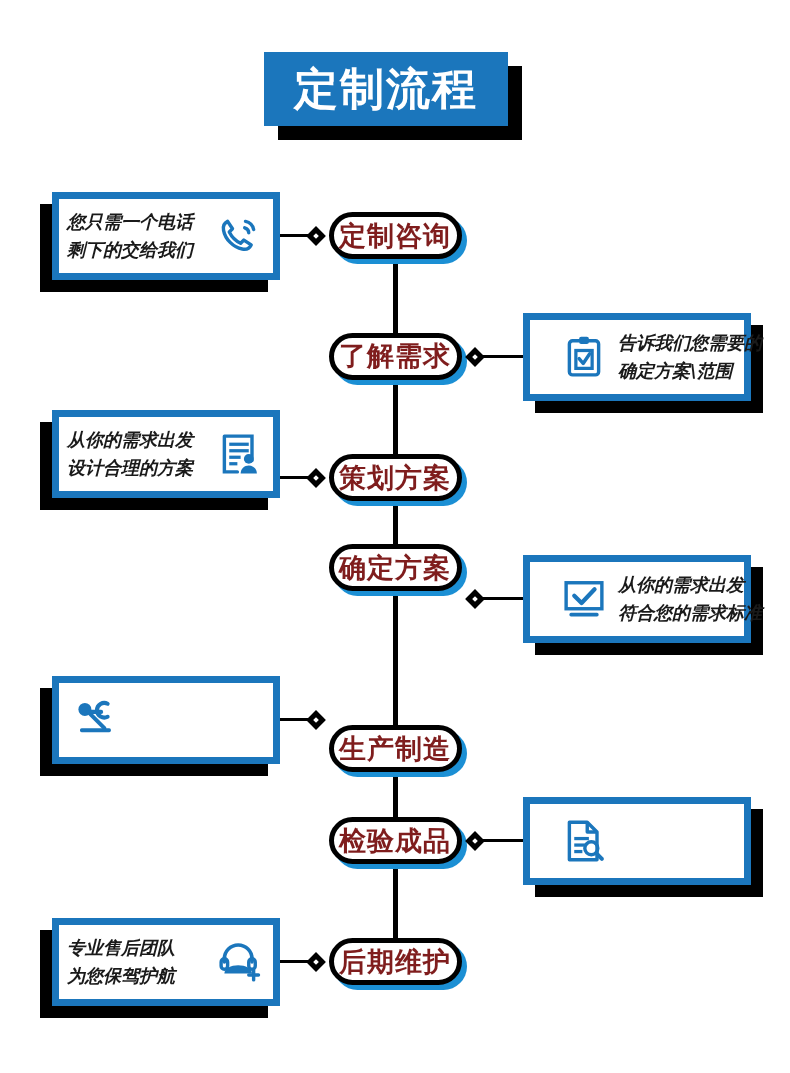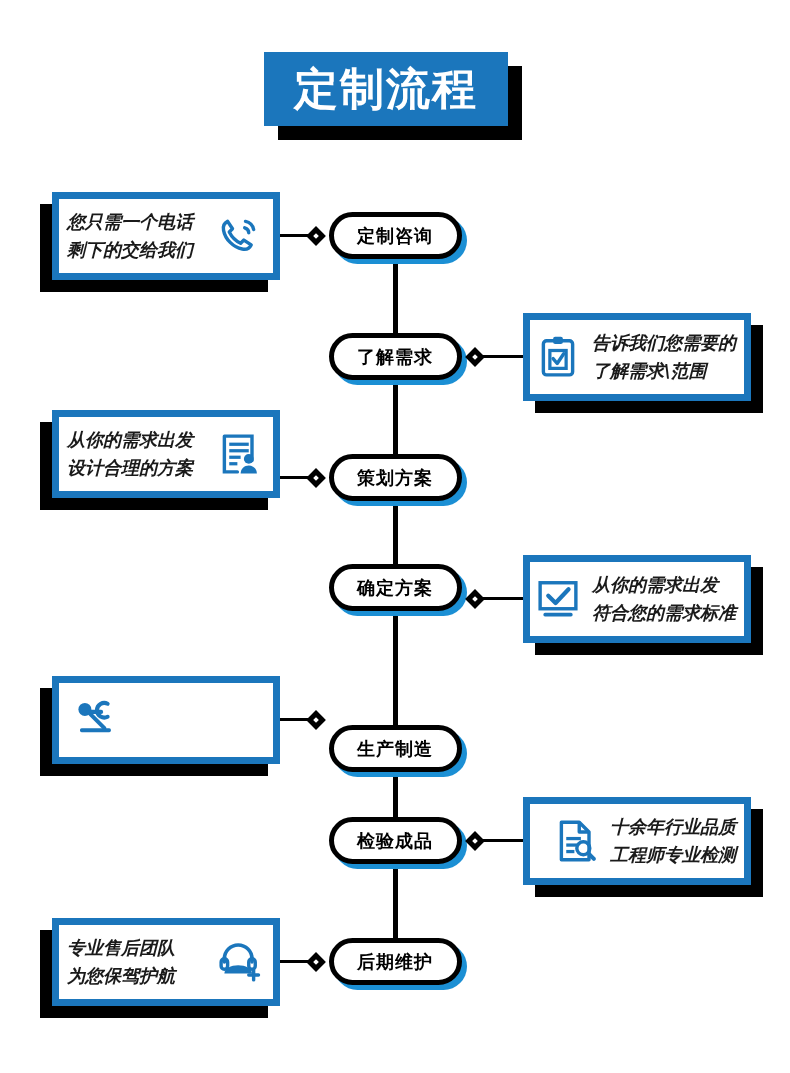--- a/index.html
+++ b/index.html
@@ -88,23 +88,23 @@
     height: 47px;
     box-sizing: border-box;
     background: #ffffff;
     border: 5px solid #000000;
     border-radius: 24px;
     display: flex;
     align-items: center;
     justify-content: center;
   }
   .step-label {
-    font-size: 18px;
+    font-size: 27px;
     font-weight: bold;
-    color: #000000;
+    color: #7f1d1d;
     letter-spacing: 1px;
     line-height: 1;
   }
 
   
   .card {
     position: absolute;
     width: 228px;
     height: 88px;
   }
@@ -123,21 +123,21 @@
     width: 228px;
     height: 88px;
     box-sizing: border-box;
     background: #ffffff;
     border: 7px solid #1b76bc;
     display: flex;
     align-items: center;
     padding: 0 8px;
   }
   .card-box.icon-right { justify-content: space-between; }
-  .card-box.icon-left  { justify-content: flex-end; padding-left: 28px; }
+  .card-box.icon-left  { justify-content: flex-start; padding-left: 28px; }
   .card-text {
     font-size: 18px;
     font-weight: bold;
     color: #1a1a1a;
     line-height: 1.55;
     white-space: nowrap;
     font-style: italic;
   }
   .card-box.icon-left .card-text { margin-left: 8px; }
   .card-icon {
@@ -236,21 +236,21 @@
           <div class="card-icon">
             <svg viewBox="0 0 64 64" width="52" height="52" aria-hidden="true">
       <rect x="14" y="12" width="36" height="42" rx="4" fill="none" stroke="#1b76bc" stroke-width="4.2"></rect>
       <rect x="26" y="7" width="12" height="9" rx="2.5" fill="#1b76bc"></rect>
       <rect x="22" y="24" width="20" height="22" fill="none" stroke="#1b76bc" stroke-width="4"></rect>
       <path d="M26 34l5 6 8-12" fill="none" stroke="#1b76bc" stroke-width="4.2" stroke-linecap="round" stroke-linejoin="round"></path>
     </svg>
           </div>
           <div class="card-text">
             <div>告诉我们您需要的</div>
-            <div>了解需求\范围</div>
+            <div>确定方案\范围</div>
           </div>
         </div>
       </div>
       <div class="connector to-left" style="left: 467.5px; width: 55.5px; top: 349.5px;">
         <span class="bar"></span>
         <span class="diamond"></span>
       </div>
       <div class="step" style="left: 328.5px; top: 454px;">
         <div class="step-shadow"></div>
         <div class="step-box">
@@ -274,21 +274,21 @@
       <circle cx="44" cy="38" r="6" fill="#1b76bc"></circle>
       <path d="M34 56c0-6 4.5-10 10-10s10 4 10 10z" fill="#1b76bc"></path>
     </svg>
           </div>
         </div>
       </div>
       <div class="connector to-right" style="left: 280px; width: 42.5px; top: 470.5px;">
         <span class="bar"></span>
         <span class="diamond"></span>
       </div>
-      <div class="step" style="left: 328.5px; top: 564px;">
+      <div class="step" style="left: 328.5px; top: 544px;">
         <div class="step-shadow"></div>
         <div class="step-box">
           <span class="step-label">确定方案</span>
         </div>
       </div>
       <div class="card" style="left: 523px; top: 554.5px;">
         <div class="card-shadow right"></div>
         <div class="card-box icon-left">
           <div class="card-icon">
             <svg viewBox="0 0 64 64" width="52" height="52" aria-hidden="true">
@@ -344,24 +344,20 @@
             <svg viewBox="0 0 64 64" width="52" height="52" aria-hidden="true">
       <path d="M14 9h22l12 12v34H14z" fill="none" stroke="#1b76bc" stroke-width="4.2" stroke-linejoin="round"></path>
       <path d="M36 9v12h12" fill="none" stroke="#1b76bc" stroke-width="4.2" stroke-linejoin="round"></path>
       <rect x="20" y="27" width="18" height="4" fill="#1b76bc"></rect>
       <rect x="20" y="35" width="14" height="4" fill="#1b76bc"></rect>
       <rect x="20" y="43" width="10" height="4" fill="#1b76bc"></rect>
       <circle cx="41" cy="41" r="8" fill="none" stroke="#1b76bc" stroke-width="4.2"></circle>
       <path d="M47 47l7 7" stroke="#1b76bc" stroke-width="5" stroke-linecap="round"></path>
     </svg>
           </div>
-          <div class="card-text">
-            <div>十余年行业品质</div>
-            <div>工程师专业检测</div>
-          </div>
         </div>
       </div>
       <div class="connector to-left" style="left: 467.5px; width: 55.5px; top: 833.5px;">
         <span class="bar"></span>
         <span class="diamond"></span>
       </div>
       <div class="step" style="left: 328.5px; top: 938px;">
         <div class="step-shadow"></div>
         <div class="step-box">
           <span class="step-label">后期维护</span>

